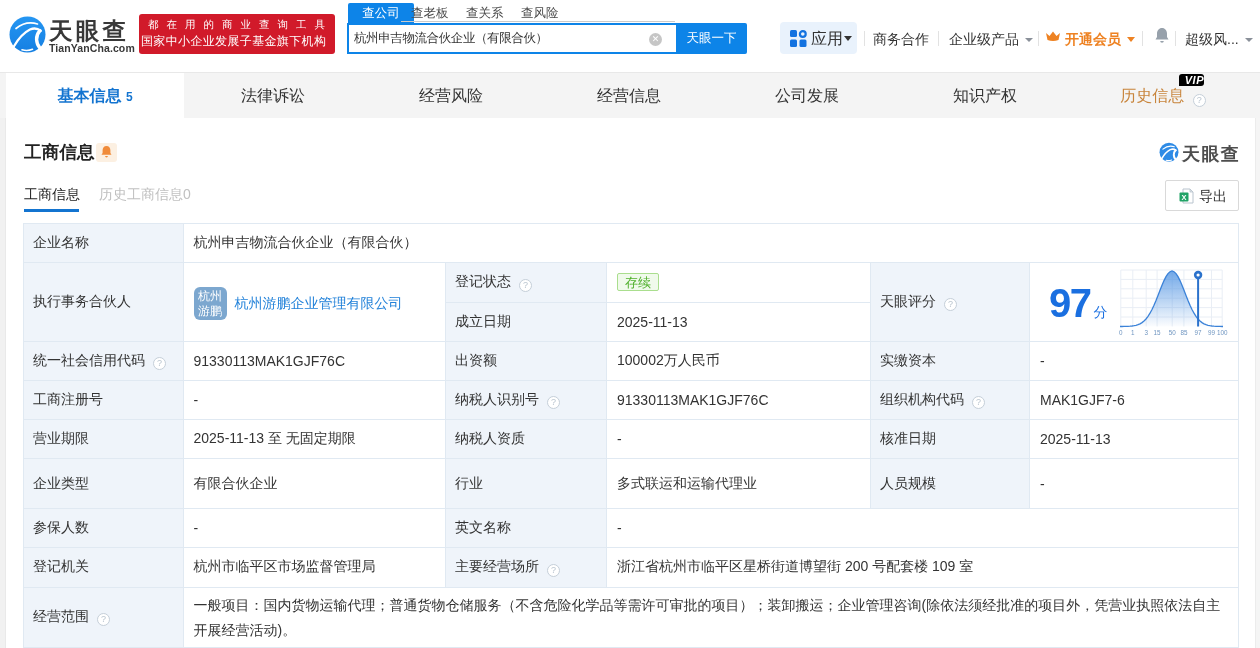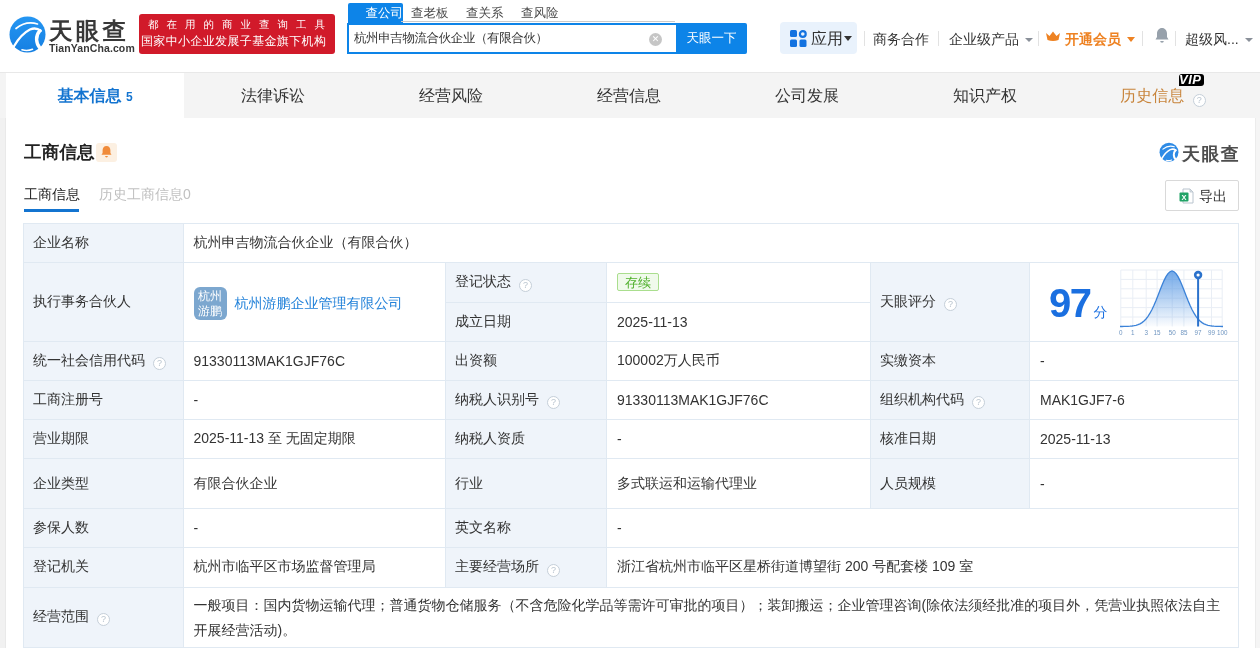--- a/index.html
+++ b/index.html
@@ -8,41 +8,41 @@
 .abs { position:absolute; }
 
 #hdr { position:absolute; left:0; top:0; width:1260px; height:72px; background:#fff; }
 #tycname { left:49px; top:14.5px; font-size:23.5px; font-weight:bold; color:#383838; letter-spacing:3.2px; }
 #tyccom { left:49px; top:42px; font-size:10.5px; font-weight:bold; color:#383838; letter-spacing:0.1px; }
 #redbadge { left:139px; top:14px; width:196px; height:40px; background:#d11a2a; border-radius:3px; color:#fff; }
 #redbadge .l1 { position:absolute; left:9px; top:5px; font-size:10.5px; line-height:11.5px; letter-spacing:8px; white-space:nowrap; }
 #redbadge .l2 { position:absolute; left:2px; top:20.5px; font-size:12px; line-height:13px; letter-spacing:0.35px; white-space:nowrap; }
 
 .stab { position:absolute; top:3px; height:20px; line-height:20px; font-size:12.5px; color:#4a4a4a; }
-#stab1 { left:348px; width:55px; background:#0d84e8; color:#fff; text-align:right; border-radius:2px 2px 0 0; }
+#stab1 { left:348px; width:66px; background:#0d84e8; color:#fff; text-align:center; border-radius:2px 2px 0 0; }
 #sinput { left:347px; top:23px; width:329px; height:31px; background:#fff; border:2px solid #0d84e8; border-right:none; }
 #sinput .txt { position:absolute; left:5px; top:4.5px; font-size:12.5px; letter-spacing:-0.4px; line-height:17px; color:#333; }
 #sclear { left:649px; top:33px; width:13px; height:13px; border-radius:50%; background:#c6c6c6; color:#fff; font-size:9px; line-height:13px; text-align:center; }
 #sbtn { left:676px; top:23px; width:71px; height:31px; background:#0d84e8; color:#fff; font-size:12.5px; text-align:center; line-height:31px; border-radius:0 2px 2px 0; }
 
 #appbox { left:780px; top:22px; width:77px; height:32px; background:#e9f2fc; border-radius:4px; }
 #appbox .t { position:absolute; left:31px; top:7px; font-size:16px; color:#333; }
 .caret { display:inline-block; width:0; height:0; border-left:4.5px solid transparent; border-right:4.5px solid transparent; border-top:5px solid #333; }
 .caretg { border-top-color:#8a9099; border-left-width:4px; border-right-width:4px; border-top-width:4.5px; }
 .careto { border-top-color:#ee8222; }
 .vsep { position:absolute; top:31px; width:1px; height:15px; background:#e2e2e2; }
 .hmenu { position:absolute; top:31px; font-size:14px; color:#333; white-space:nowrap; }
 .orange { color:#ee8222; }
 
 #navbar { position:absolute; left:0; top:72px; width:1260px; height:46px; background:#f4f4f4; border-top:1px solid #e8e8e8; }
 .ntab { position:absolute; top:0; width:178px; height:46px; text-align:center; line-height:46px; font-size:16px; color:#333; }
 .ntab.act { background:#fff; color:#1374d0; font-weight:bold; }
 .ntab.act small { font-size:12px; font-weight:bold; }
 #ntab7 { color:#c8853c; }
-#vipbadge { position:absolute; left:1179px; top:74px; width:25px; height:12px; background:#000000; border-radius:3px 3px 3px 0; color:#fff; font-size:13px; font-weight:bold; font-style:italic; text-align:left; line-height:12px; letter-spacing:0.5px; }
+#vipbadge { position:absolute; left:1179px; top:74px; width:25px; height:12px; background:#000000; border-radius:3px 3px 3px 0; color:#fff; font-size:11px; font-weight:bold; font-style:italic; text-align:right; line-height:12px; letter-spacing:0.5px; }
 
 #lstrip { left:0; top:118px; width:6px; height:530px; background:#f1f1f1; border-right:1px solid #e9e9e9; }
 #rstrip { left:1255px; top:118px; width:5px; height:530px; background:#f5f5f5; border-left:1px solid #ececec; }
 
 #h2t { left:24px; top:140px; font-size:17.5px; font-weight:bold; color:#222; letter-spacing:0.2px; }
 #bellbox { left:96px; top:143px; width:21px; height:19px; background:#fcf0e2; border-radius:3px; text-align:center; }
 #minilogo { left:1159px; top:142px; }
 #minitxt { left:1182px; top:141.5px; font-size:18px; font-weight:bold; color:#4e4e4e; letter-spacing:1.4px; }
 #subt1 { left:24px; top:185.5px; font-size:14px; color:#222; }
 #subt2 { left:99px; top:185.5px; font-size:14px; color:#c0c0c0; }

